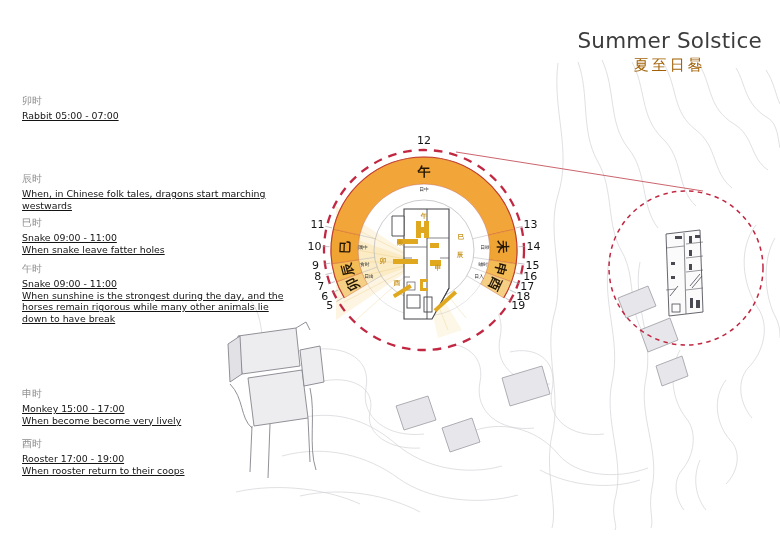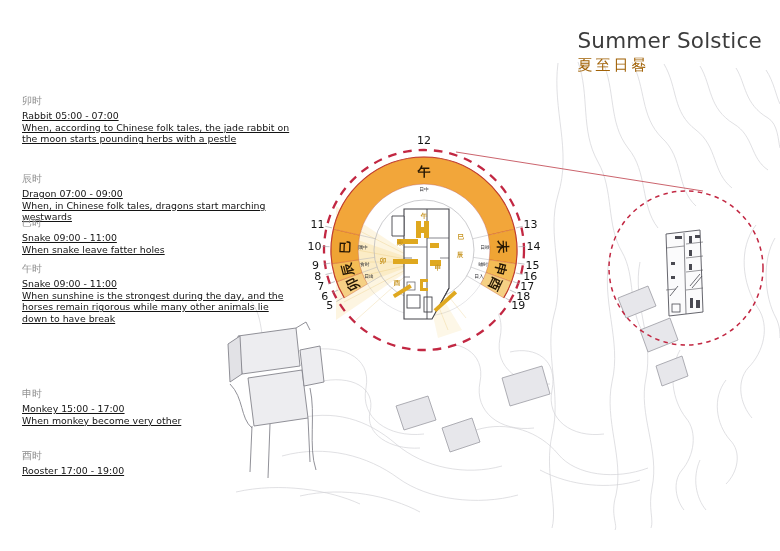--- a/index.html
+++ b/index.html
@@ -1,26 +1,26 @@
 <!DOCTYPE html>
 <html><head>
 <meta charset="utf-8">
 <style>
   html,body{margin:0;padding:0;background:#fff;}
   .page{position:relative;width:780px;height:551px;background:#ffffff;overflow:hidden;
         font-family:"DejaVu Sans",sans-serif;}
   #scene{position:absolute;left:0;top:0;}
-  .title{position:absolute;right:18px;top:28px;text-align:left;}
+  .title{position:absolute;right:18px;top:28px;text-align:center;}
   .title-en{font-size:21.5px;color:#3c3c3c;letter-spacing:.2px;}
   .title-zh{font-size:15px;color:#a16207;font-family:"DejaVu Serif",serif;letter-spacing:3px;margin-top:3px;}
   .schedule{position:absolute;left:22px;top:0;width:276px;height:551px;}
   .entry{position:absolute;left:0;width:272px;}
   .entry .cn{font-family:Liberation Serif, serif;font-size:10px;color:#8e8e8e;margin-bottom:2px;}
   .entry .line,.entry .desc{font-size:9.4px;line-height:1.24;color:#141414;text-decoration:underline;}
-  .e1{top:94px}.e2{top:172px}.e3{top:216px}.e4{top:262px}.e5{top:324px}.e6{top:387px}.e7{top:449px}
+  .e1{top:94px}.e2{top:172px}.e3{top:216px}.e4{top:262px}.e5{top:324px}.e6{top:387px}.e7{top:437px}
   text{font-family:"DejaVu Sans",sans-serif;}
 </style>
 </head>
 <body>
 
 <div class="page">
 
   <svg id="scene" width="780" height="551" viewBox="0 0 780 551">
 
     <g stroke="#d2d2d7" fill="none" stroke-width="0.7">
@@ -221,40 +221,39 @@
 
   <header class="title">
     <div class="title-en">Summer Solstice</div>
     <div class="title-zh">夏至日晷</div>
   </header>
 
   <aside class="schedule">
     <section class="entry e1">
       <div class="cn">卯时</div>
       <div class="line">Rabbit 05:00 - 07:00</div>
-      <div class="desc">When, according to Chinese folk tales, the jade rabbit on the moon starts pounding herbs with a pestle</div>
     </section>
     <section class="entry e2">
       <div class="cn">辰时</div>
-      <div class="line">Dragon 07:00 - 09:00</div>
       <div class="desc">When, in Chinese folk tales, dragons start marching westwards</div>
     </section>
     <section class="entry e3">
       <div class="cn">巳时</div>
       <div class="line">Snake 09:00 - 11:00</div>
       <div class="desc">When snake leave fatter holes</div>
     </section>
     <section class="entry e4">
       <div class="cn">午时</div>
       <div class="line">Snake 09:00 - 11:00</div>
       <div class="desc">When sunshine is the strongest during the day, and the horses remain rigorous while many other animals lie down to have break</div>
     </section>
     <section class="entry e6">
       <div class="cn">申时</div>
       <div class="line">Monkey 15:00 - 17:00</div>
-      <div class="desc">When monkey become very other</div>
+      <div class="desc">When become become very lively</div>
     </section>
     <section class="entry e7">
       <div class="cn">酉时</div>
       <div class="line">Rooster 17:00 - 19:00</div>
+      <div class="desc">When rooster return to their coops</div>
     </section>
   </aside>
 </div>
 
 </body></html>

